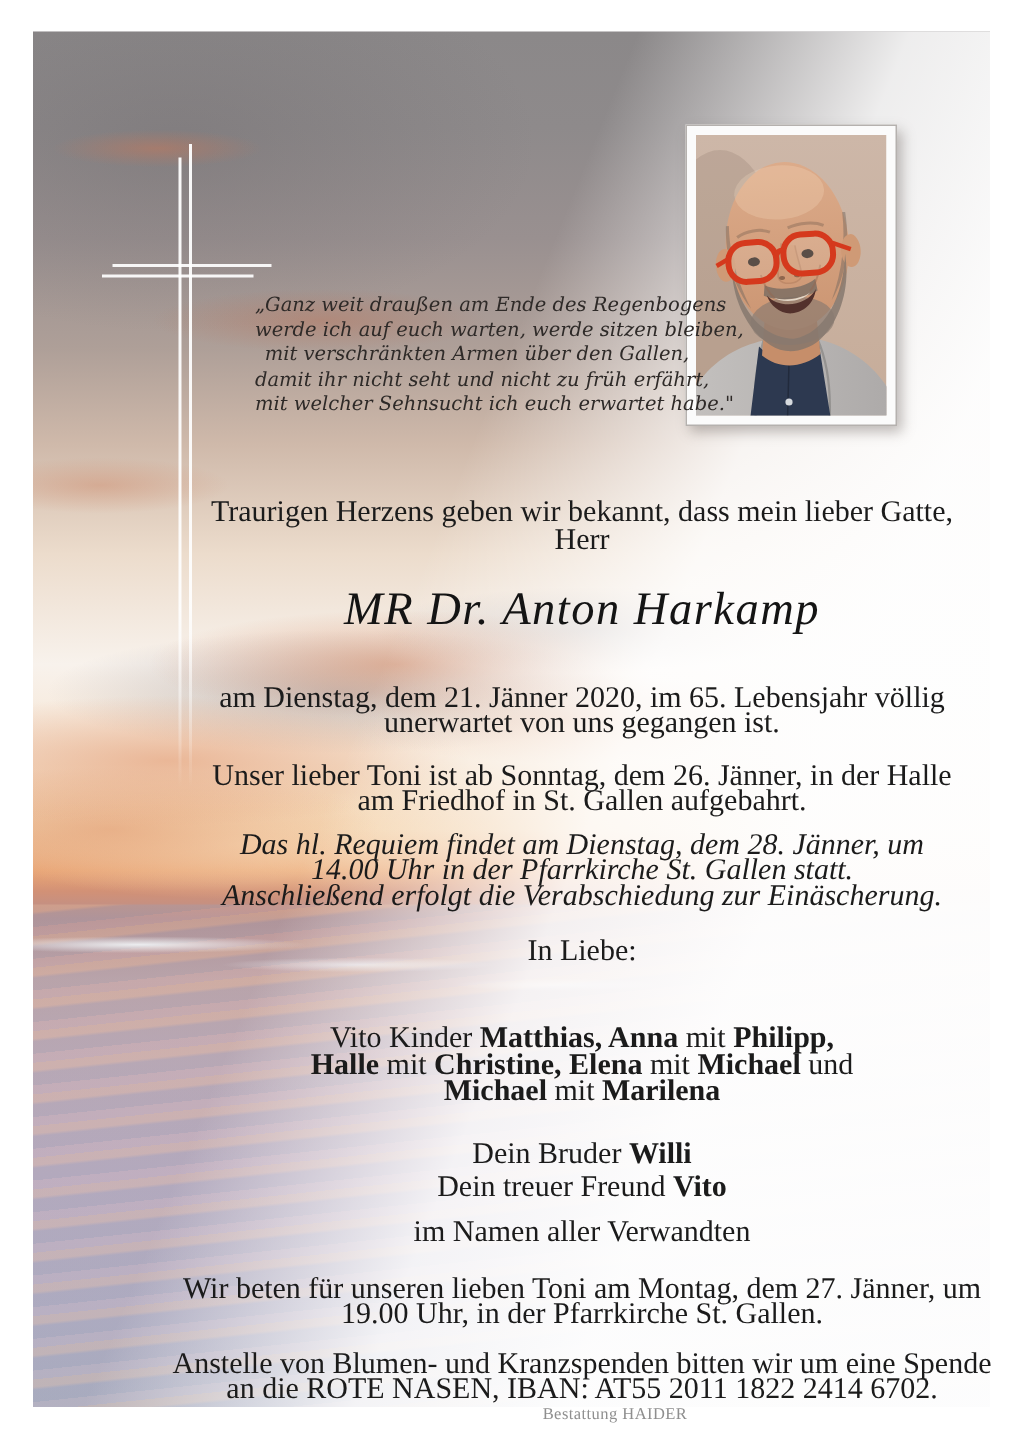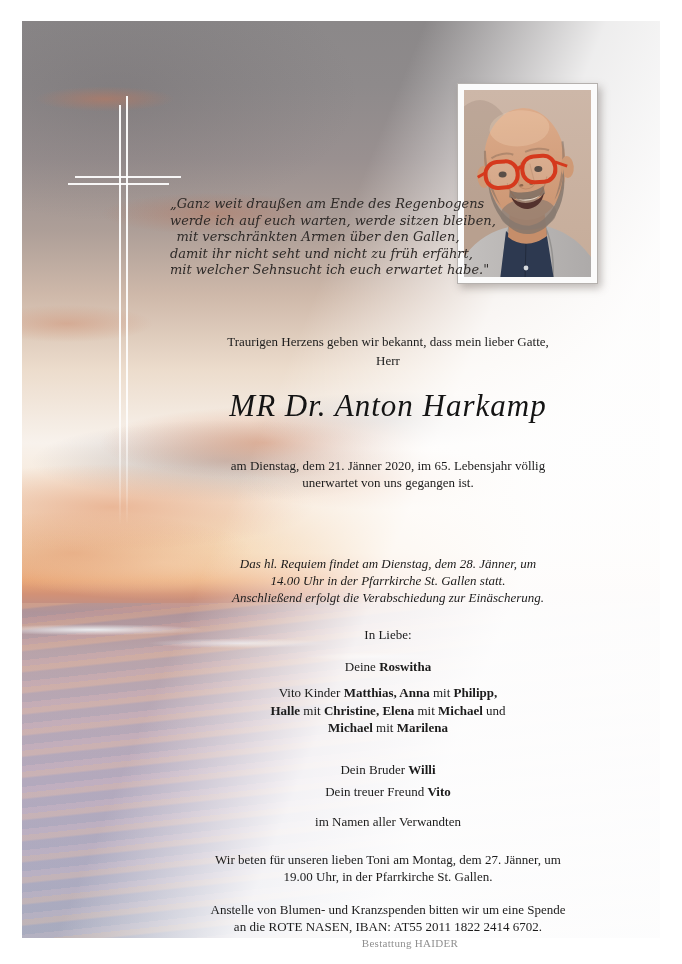--- a/index.html
+++ b/index.html
@@ -62,21 +62,21 @@
   .photo svg { display:block; width:127px; height:187px; }
   
   .quote {
     position:absolute; left:170px; top:196px; width:296px; z-index:5;
     text-align:center; font-style:italic; font-size:13px; line-height:16.5px;
     color:#2e2a28; font-family:"DejaVu Serif","Liberation Serif",serif;
   }
   .quote p { margin:0; white-space:nowrap; }
   .tb {
     position:absolute; left:108px; width:560px; z-index:5; margin:0;
-    text-align:center; color:#1b1b1b; font-size:13px; line-height:17px;
+    text-align:center; color:#1b1b1b; font-size:20px; line-height:17px;
   }
   .pre { white-space:pre-line; }
   .t-intro     { top:332px; line-height:19px; }
   .t-name      { top:386px; font-size:31px; font-style:italic; font-weight:normal;
                  line-height:40px; letter-spacing:1px; color:#141414; }
   .t-death     { top:457px; }
   .t-laying    { top:509px; }
   .t-requiem   { top:555px;font-style:italic; }
   .t-inliebe   { top:626px; }
   .t-wife      { top:658px; }
@@ -171,26 +171,27 @@
     <p>mit verschränkten Armen über den Gallen,</p>
     <p>damit ihr nicht seht und nicht zu früh erfährt,</p>
     <p>mit welcher Sehnsucht ich euch erwartet habe."</p>
   </div>
 
   <p class="tb pre t-intro">Traurigen Herzens geben wir bekannt, dass mein lieber Gatte,
 Herr</p>
   <h1 class="tb t-name">MR Dr. Anton Harkamp</h1>
   <p class="tb pre t-death">am Dienstag, dem 21. Jänner 2020, im 65. Lebensjahr völlig
 unerwartet von uns gegangen ist.</p>
+  <p class="tb pre t-laying">Unser lieber Toni ist ab Sonntag, dem 26. Jänner, in der Halle
+am Friedhof in St. Gallen aufgebahrt.</p>
   <p class="tb pre t-requiem">Das hl. Requiem findet am Dienstag, dem 28. Jänner, um
 14.00 Uhr in der Pfarrkirche St. Gallen statt.
 Anschließend erfolgt die Verabschiedung zur Einäscherung.</p>
 
   <p class="tb t-inliebe">In Liebe:</p>
-  <p class="tb t-wife"><span>Deine </span><span class="seg-b">Roswitha</span></p>
   <div class="tb t-children">
     <p style="margin:0"><span>Vito Kinder </span><span class="seg-b">Matthias, Anna</span><span> mit </span><span class="seg-b">Philipp,</span></p>
     <p style="margin:0"><span class="seg-b">Halle</span><span> mit </span><span class="seg-b">Christine, Elena</span><span> mit </span><span class="seg-b">Michael</span><span> und</span></p>
     <p style="margin:0"><span class="seg-b">Michael</span><span> mit </span><span class="seg-b">Marilena</span></p>
   </div>
   <p class="tb t-brother"><span>Dein Bruder </span><span class="seg-b">Willi</span></p>
   <p class="tb t-relatives">im Namen aller Verwandten</p>
   <p class="tb t-friend"><span>Dein treuer Freund </span><span class="seg-b">Vito</span></p>
 
   <p class="tb pre t-prayer">Wir beten für unseren lieben Toni am Montag, dem 27. Jänner, um

